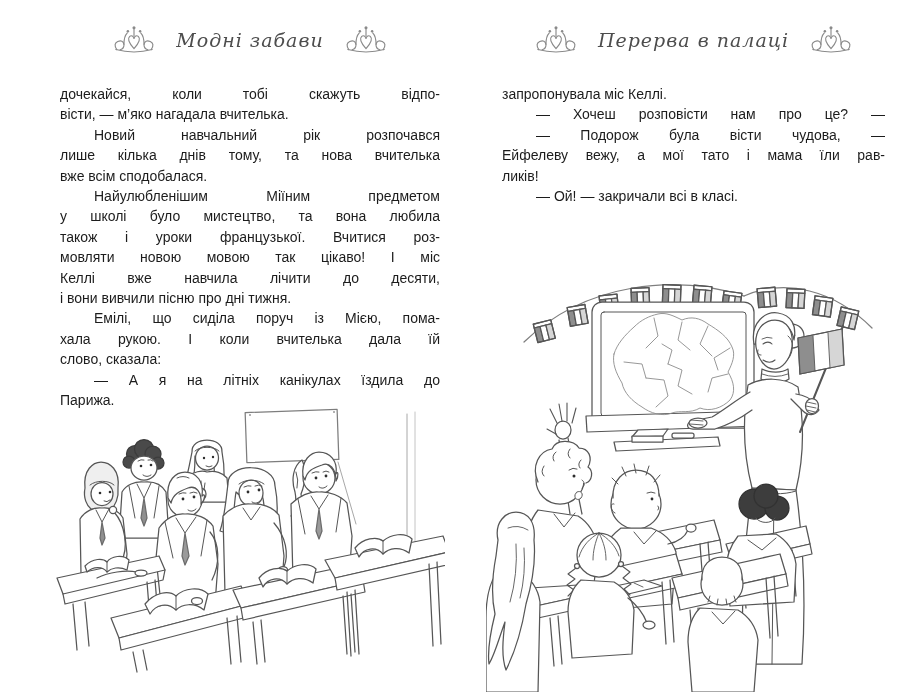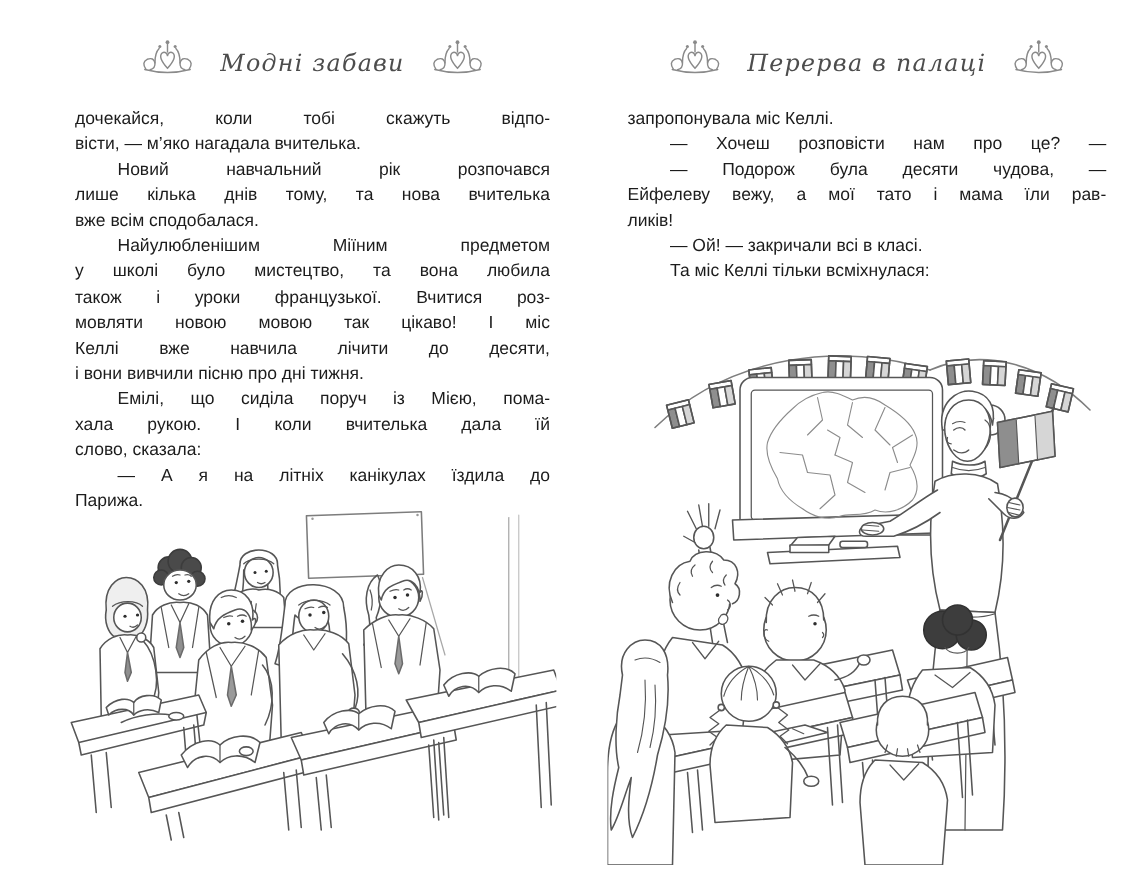--- a/index.html
+++ b/index.html
@@ -4,21 +4,21 @@
 <style>
   html,body{margin:0;padding:0;}
   body{
     width:910px;height:700px;position:relative;overflow:hidden;
     background:#ffffff;
     font-family:"Liberation Sans",sans-serif;
     color:#1c1c1c;
   }
   .page-header{
     position:absolute;top:18px;height:44px;
-    display:flex;align-items:flex-end;justify-content:center;gap:20px;
+    display:flex;align-items:center;justify-content:center;gap:20px;
   }
   #left-header{left:60px;width:380px;}
   #right-header{left:502px;width:383px;}
   .header-title{
     font-family:"DejaVu Serif",serif;font-style:italic;
     font-size:19px;color:#4d4d4d;letter-spacing:1px;white-space:nowrap;
   }
   .tiara{width:44px;height:32px;flex:0 0 auto;}
   .text-col{
     position:absolute;top:84px;
@@ -91,25 +91,24 @@
     <div class="line last">і вони вивчили пісню про дні тижня.</div>
     <div class="line indent">Емілі, що сиділа поруч із Мією, пома-</div>
     <div class="line">хала рукою. І коли вчителька дала їй</div>
     <div class="line last">слово, сказала:</div>
     <div class="line indent">— А я на літніх канікулах їздила до</div>
     <div class="line last">Парижа.</div>
   </div>
 <div class="text-col" id="right-text">
     <div class="line last">запропонувала міс Келлі.</div>
     <div class="line indent">— Хочеш розповісти нам про це? —</div>
-    <div class="line indent">— Подорож була десяти чудова, —</div>
+    <div class="line indent">— Подорож була вісти чудова, —</div>
     <div class="line">Ейфелеву вежу, а мої тато і мама їли рав-</div>
     <div class="line last">ликів!</div>
     <div class="line last indent">— Ой! — закричали всі в класі.</div>
-    <div class="line last indent">Та міс Келлі тільки всміхнулася:</div>
   </div>
 
 <div class="illustration" id="left-illustration">
 <svg viewBox="0 0 390 268" width="390" height="268">
   <g stroke="#565656" fill="none" stroke-width="1.25" stroke-linecap="round" stroke-linejoin="round">
 
     <g>
       <rect x="191" y="5" width="92" height="50" transform="rotate(-2 237 30)" stroke="#7d7d7d"></rect>
       <circle cx="195" cy="9" r="1" fill="#999" stroke="none"></circle>
           <circle cx="279" cy="6" r="1" fill="#999" stroke="none"></circle>

